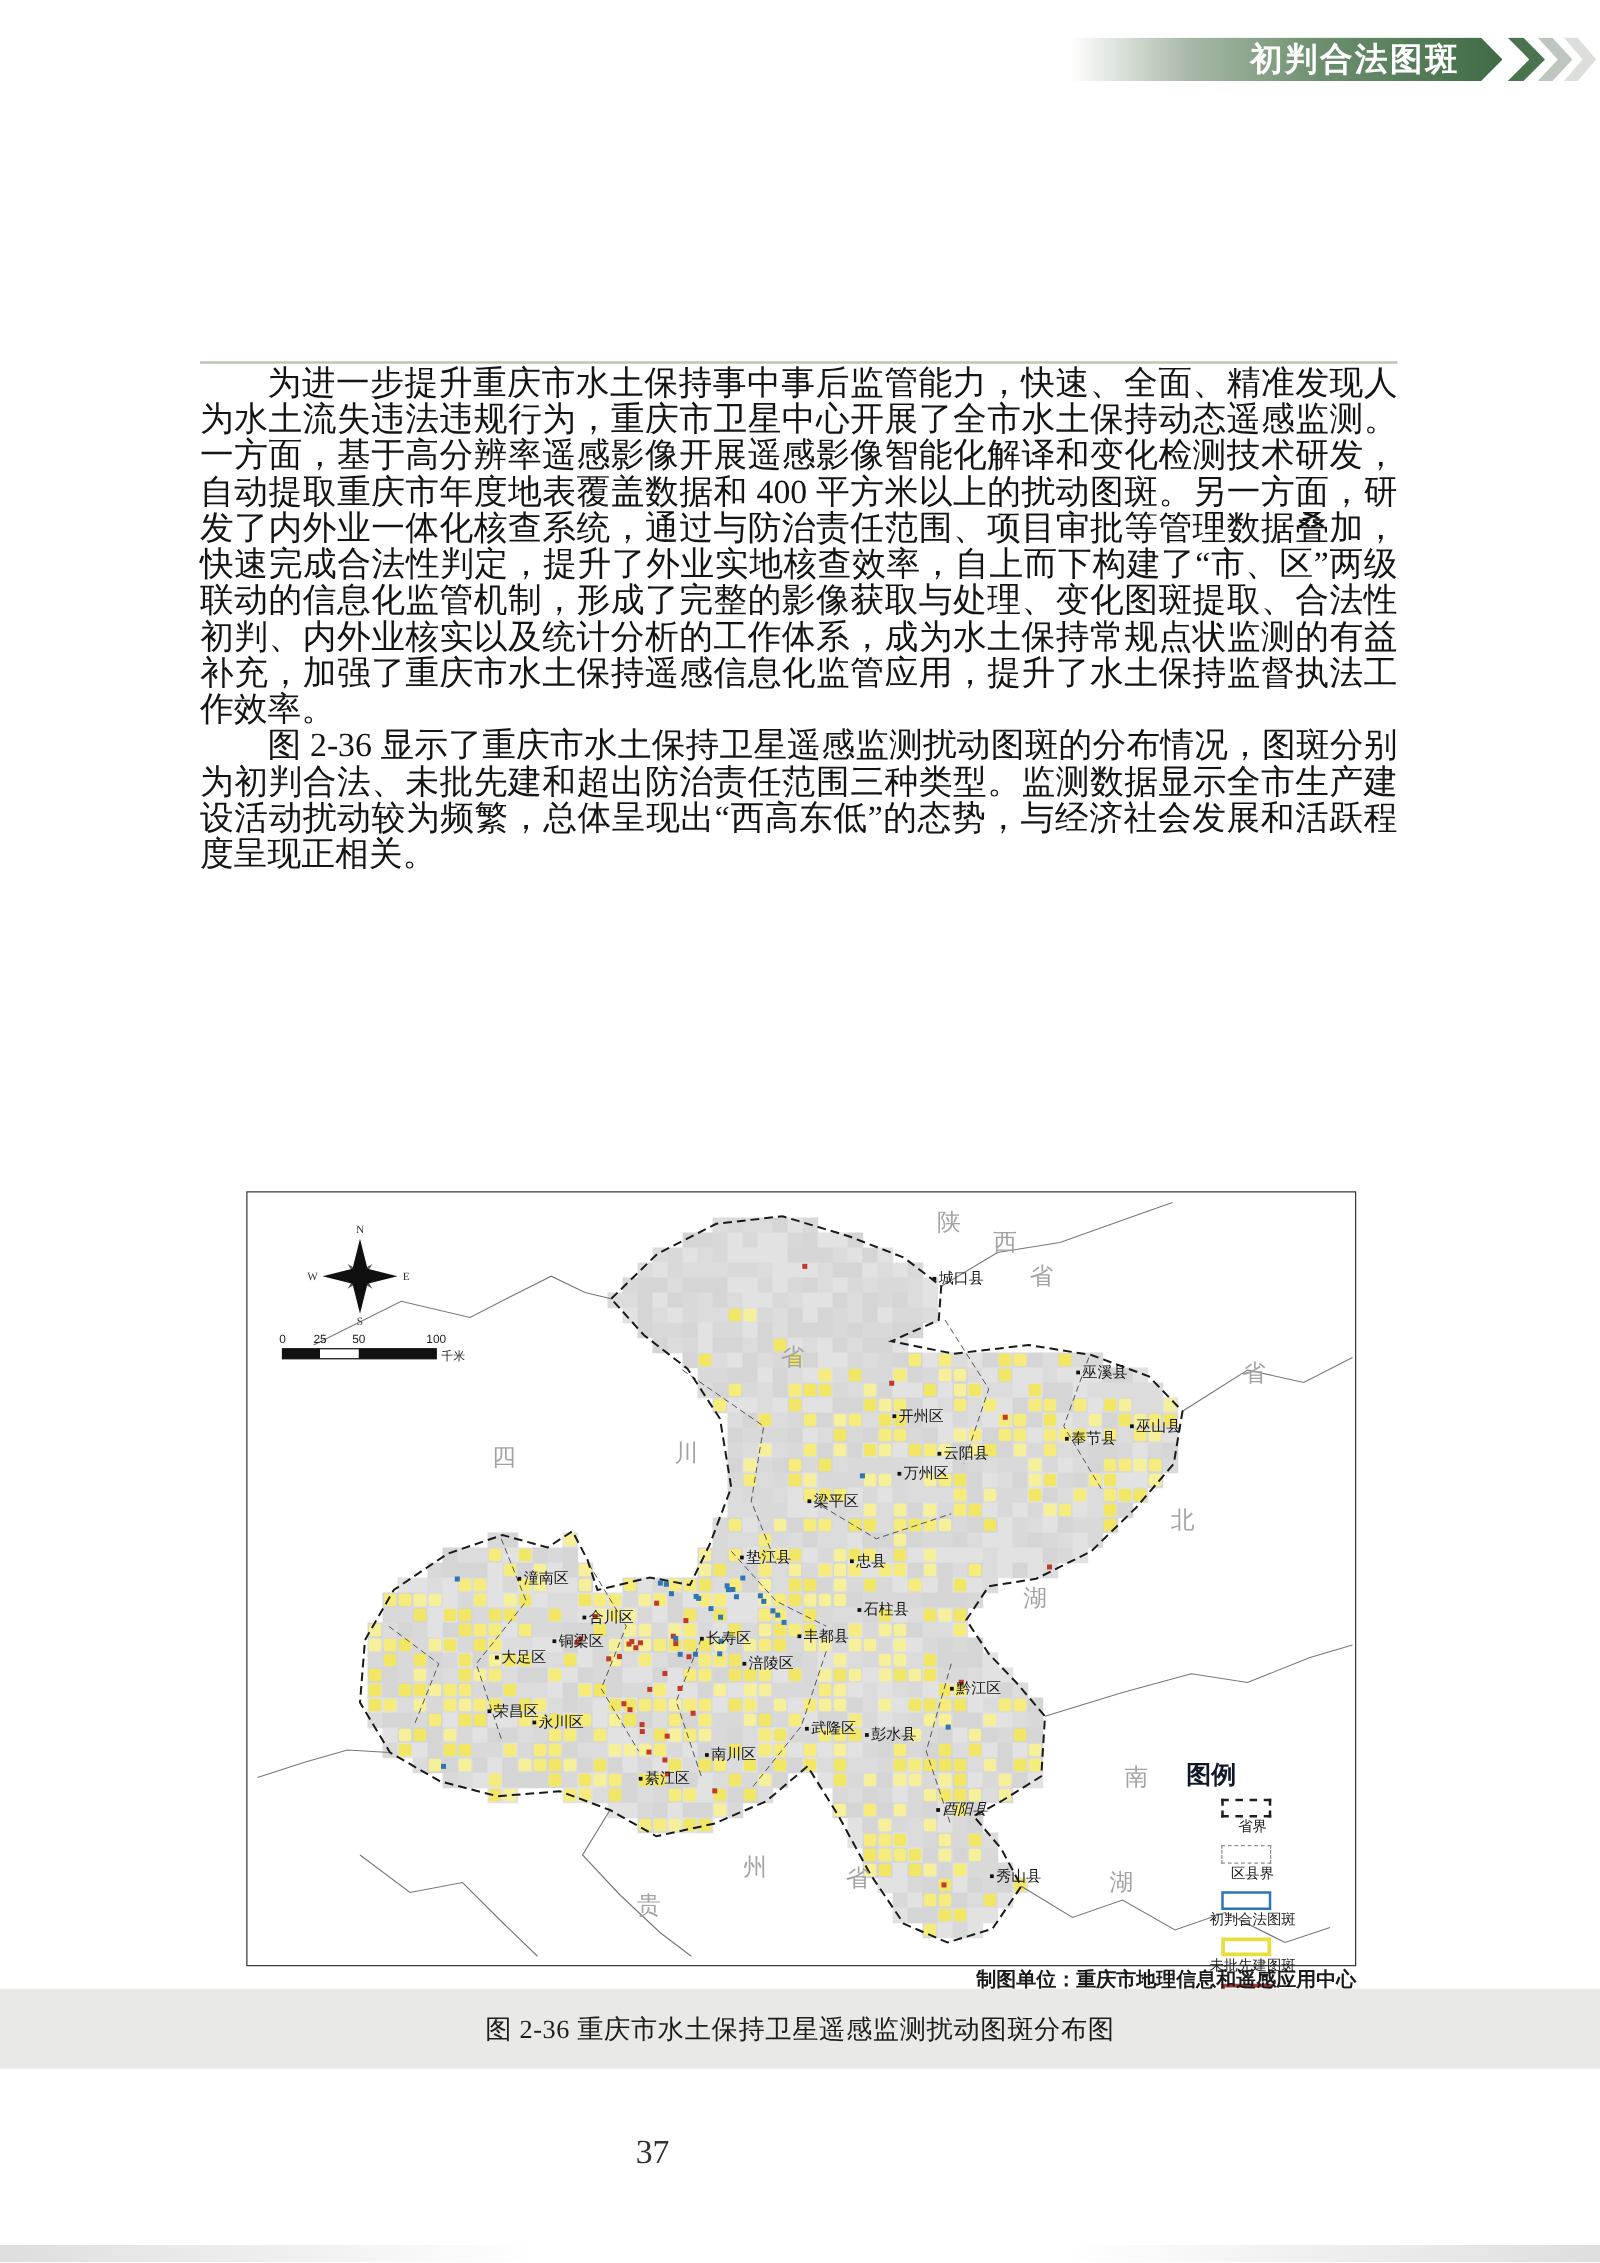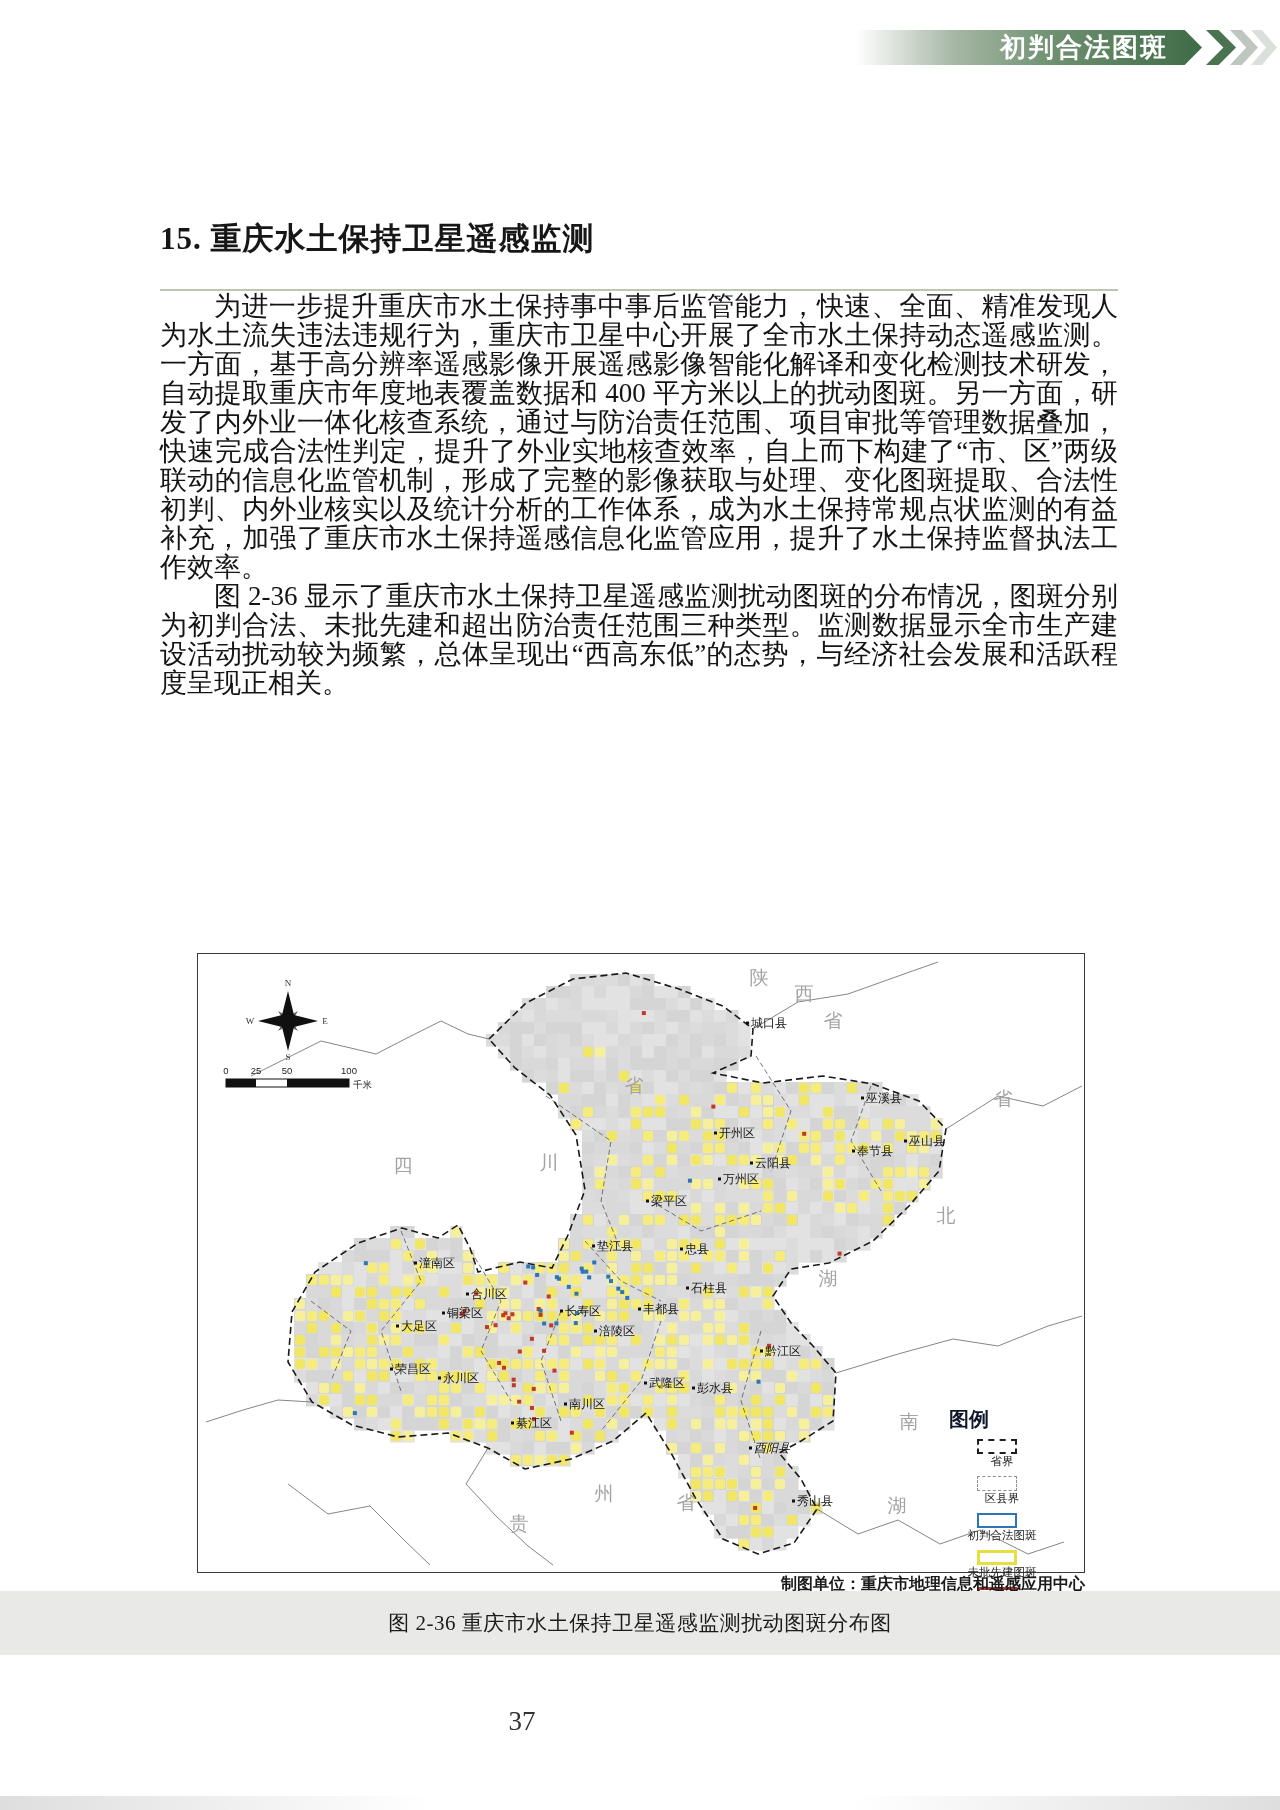--- a/index.html
+++ b/index.html
@@ -65,21 +65,20 @@
 
 <div class="page">
 
   <div class="hdr-bar">
     <span>初判合法图斑</span>
   </div>
   <div class="chev chev1"></div>
   <div class="chev chev2"></div>
   <div class="chev chev3"></div>
 
-  <div class="sec-title">15. 重庆水土保持卫星遥感监测</div>
   <div class="title-rule"></div>
 
   <div class="body-text">
     <p>为进一步提升重庆市水土保持事中事后监管能力，快速、全面、精准发现人为水土流失违法违规行为，重庆市卫星中心开展了全市水土保持动态遥感监测。一方面，基于高分辨率遥感影像开展遥感影像智能化解译和变化检测技术研发，自动提取重庆市年度地表覆盖数据和 400 平方米以上的扰动图斑。另一方面，研发了内外业一体化核查系统，通过与防治责任范围、项目审批等管理数据叠加，快速完成合法性判定，提升了外业实地核查效率，自上而下构建了“市、区”两级联动的信息化监管机制，形成了完整的影像获取与处理、变化图斑提取、合法性初判、内外业核实以及统计分析的工作体系，成为水土保持常规点状监测的有益补充，加强了重庆市水土保持遥感信息化监管应用，提升了水土保持监督执法工作效率。</p>
     <p>图 2-36 显示了重庆市水土保持卫星遥感监测扰动图斑的分布情况，图斑分别为初判合法、未批先建和超出防治责任范围三种类型。监测数据显示全市生产建设活动扰动较为频繁，总体呈现出“西高东低”的态势，与经济社会发展和活跃程度呈现正相关。</p>
   </div>
 
   <div class="figure">
     <svg id="map-canvas" width="886" height="618" viewBox="0 0 886 618">
       <g id="g-tiles">
@@ -2007,21 +2006,21 @@
         <span class="dist" style="left: 216px; top: 309px;"><i></i>潼南区</span>
         <span class="dist" style="left: 488px; top: 334px;"><i></i>石柱县</span>
         <span class="dist" style="left: 268px; top: 340px; text-align: center;"><i></i>合川区</span>
         <span class="dist" style="left: 362px; top: 357px;"><i></i>长寿区</span>
         <span class="dist" style="left: 440px; top: 355px;"><i></i>丰都县</span>
         <span class="dist" style="left: 244px; top: 359px;"><i></i>铜梁区</span>
         <span class="dist" style="left: 198px; top: 372px;"><i></i>大足区</span>
         <span class="dist" style="left: 396px; top: 377px;"><i></i>涪陵区</span>
         <span class="dist" style="left: 562px; top: 397px;"><i></i>黔江区</span>
         <span class="dist" style="left: 192px; top: 415px;"><i></i>荣昌区</span>
-        <span class="dist" style="left: 240px; top: 424px; text-align: center;"><i></i>永川区</span>
+        <span class="dist" style="left: 228px; top: 424px; text-align: center;"><i></i>永川区</span>
         <span class="dist" style="left: 446px; top: 429px;"><i></i>武隆区</span>
         <span class="dist" style="left: 494px; top: 434px;"><i></i>彭水县</span>
         <span class="dist" style="left: 366px; top: 450px;"><i></i>南川区</span>
         <span class="dist" style="left: 313px; top: 469px;"><i></i>綦江区</span>
         <span class="dist" style="left: 551px; top: 494px; font-style: italic;"><i></i>酉阳县</span>
         <span class="dist" style="left: 594px; top: 547px;"><i></i>秀山县</span>
       </div>
 
     <div class="legend">
       <div class="legend-title">图例</div>

